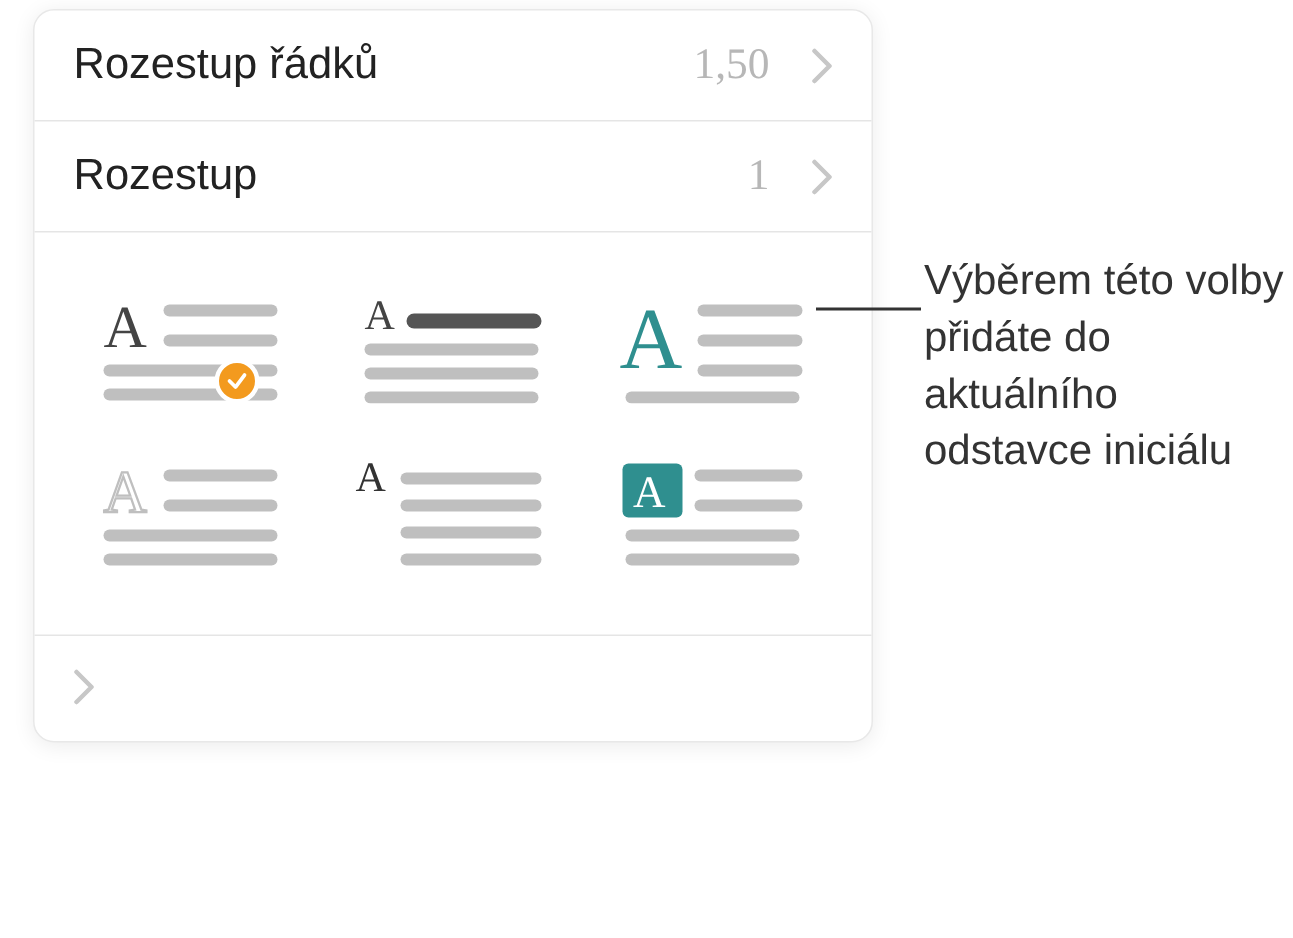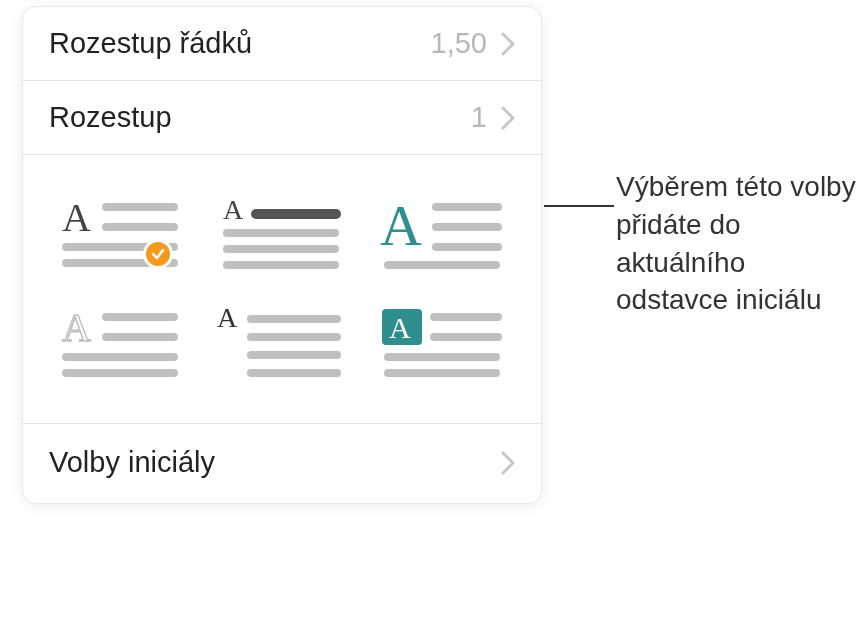--- a/index.html
+++ b/index.html
@@ -8,21 +8,21 @@
       background: #fff;
       width: 862px;
       height: 625px;
       position: relative;
       overflow: hidden;
     }
     .panel {
       position: absolute;
       left: 22px;
       top: 6px;
-      width: 520px;
+      width: 560px;
       background: #fff;
       border: 1px solid #e8e8e8;
       border-radius: 14px;
       box-shadow: 0 2px 14px rgba(0,0,0,0.08);
       padding: 0;
       text-align: right;
     }
     .row {
       display: flex;
       align-items: center;
@@ -33,21 +33,22 @@
     }
     .row:last-child { border-bottom: none; }
     .row-label {
       font-size: 29px;
       color: #222;
       font-weight: 400;
     }
     .row-right {
       display: flex;
       align-items: center;
-      gap: 14px;
+      gap: 28px;
+      font-family: Liberation Serif, serif;
     }
     .row-value {
       font-size: 29px;
       color: #b7b7b7;
       font-weight: 400;
     }
     .chevron {
       width: 14px;
       height: 24px;
       flex-shrink: 0;
@@ -218,21 +219,20 @@
         <rect x="52" y="10" width="72" height="8" rx="4" fill="#bfbfbf"></rect>
         <rect x="52" y="30" width="72" height="8" rx="4" fill="#bfbfbf"></rect>
         <rect x="6" y="50" width="116" height="8" rx="4" fill="#bfbfbf"></rect>
         <rect x="6" y="66" width="116" height="8" rx="4" fill="#bfbfbf"></rect>
       </svg>
     </div>
 
   </div>
 
   <div class="options-row">
-    <span class="row-label">Volby iniciály</span>
     <span class="chevron">
       <svg viewBox="0 0 14 24">
           <path d="M2 2 L12 12 L2 22" stroke="#c7c7c7" stroke-width="3" fill="none" stroke-linecap="round" stroke-linejoin="round"></path>
         </svg>
     </span>
   </div>
 
 </div>
 
 <div class="callout-line"></div>

